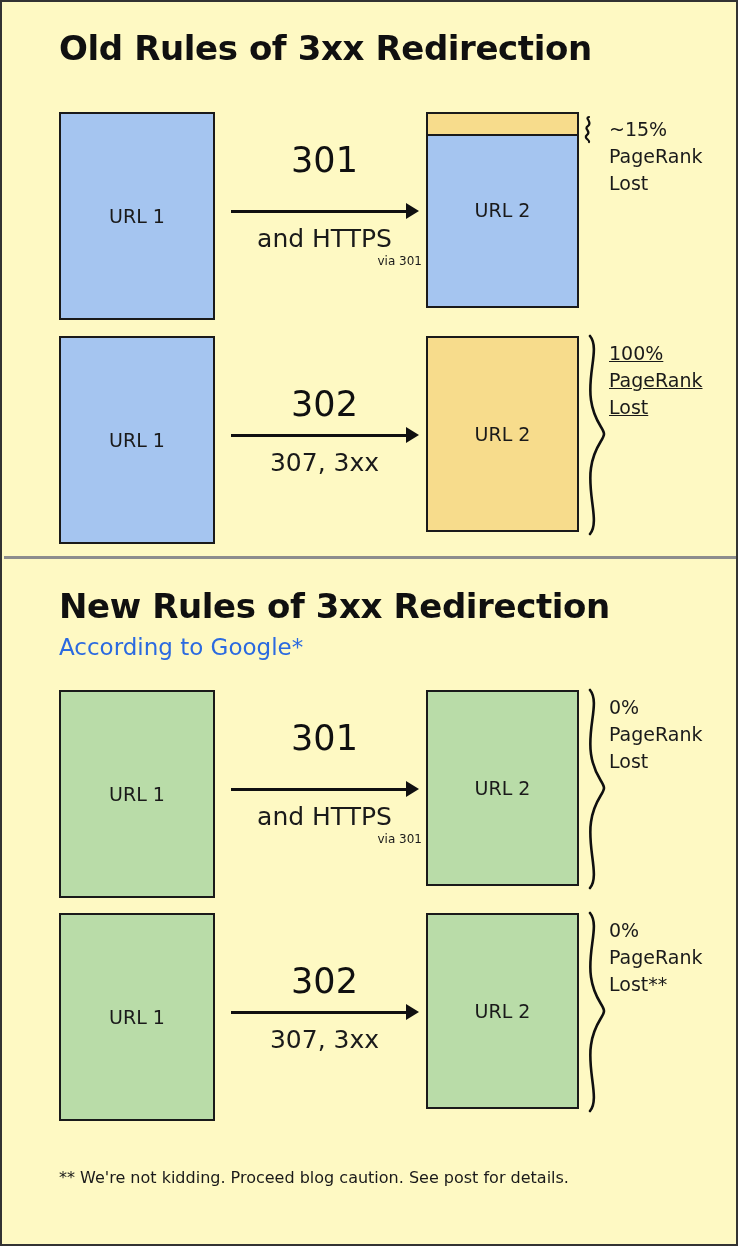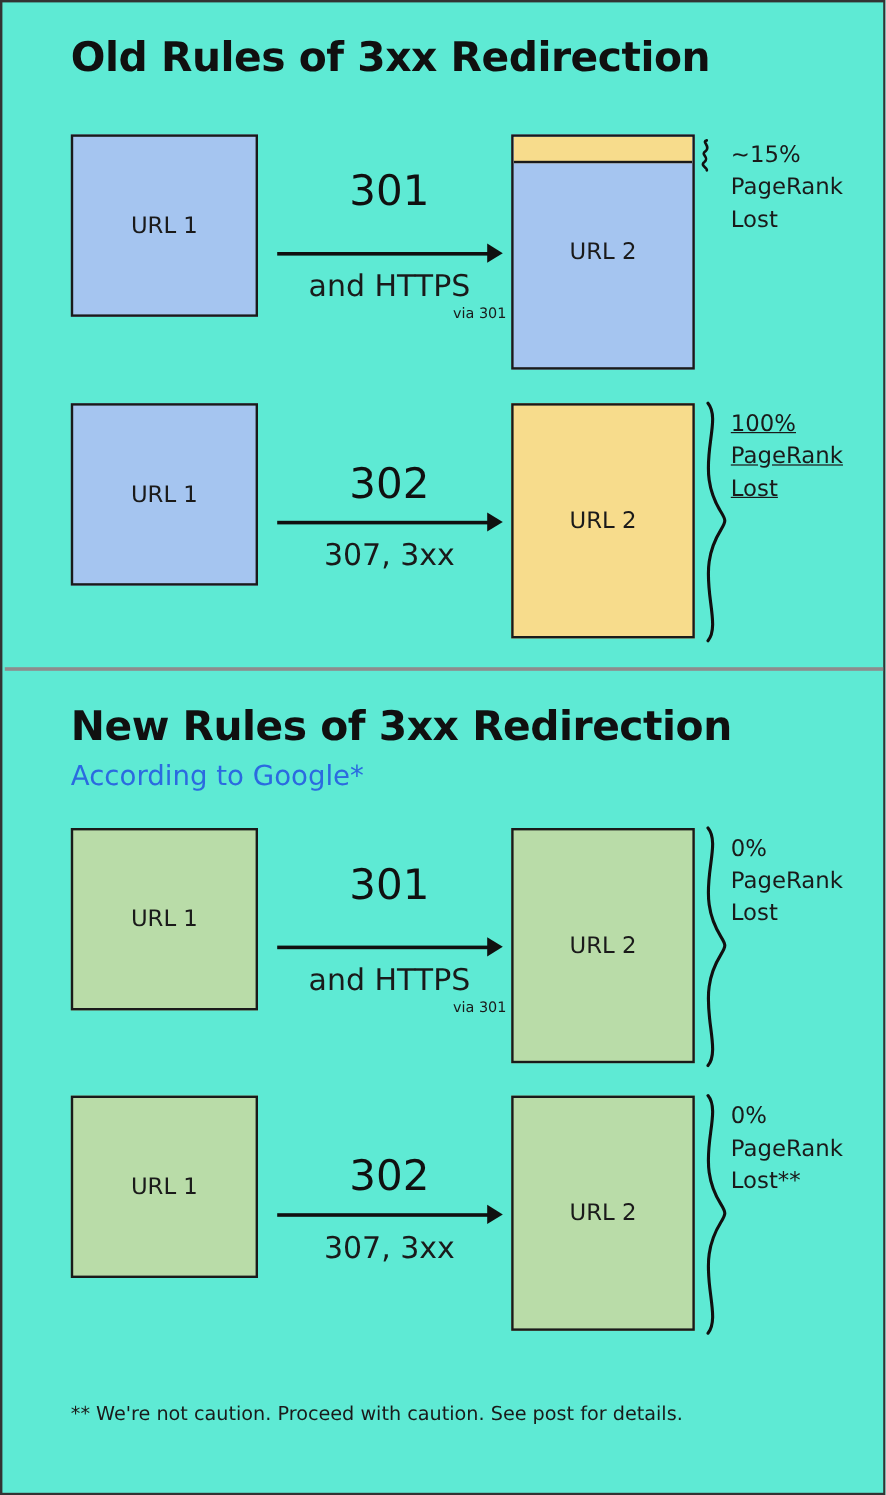--- a/index.html
+++ b/index.html
@@ -7,21 +7,21 @@
     padding: 0;
     background: #ffffff;
   }
   body {
     font-family: "DejaVu Sans", sans-serif;
   }
   #infographic {
     position: relative;
     width: 738px;
     height: 1246px;
-    background: #5eead4;
+    background: #fef9c3;
     border: 2px solid #333333;
     box-sizing: border-box;
     overflow: hidden;
   }
 
   
   .section {
     position: absolute;
     left: 0;
     width: 738px;
@@ -82,21 +82,21 @@
     position: absolute;
     left: 0;
     right: 0;
     top: 50%;
     transform: translateY(-50%);
     text-align: center;
     font-family: "DejaVu Sans", sans-serif;
     font-size: 19px;
     color: #1a1a1a;
   }
-  .box-left  { left: 57px;  width: 156px; top: 0; height: 152px; }
+  .box-left  { left: 57px;  width: 156px; top: 0; height: 208px; }
   .box-right { left: 424px; width: 153px; top: 0; height: 196px; }
 
   .fill-blue   { background: #a5c5f0; }
   .fill-green  { background: #b9dca8; }
   .fill-yellow { background: #f7dc8c; }
 
   
   .lost-strip {
     position: absolute;
     left: 0;
@@ -329,16 +329,16 @@
 
       <div class="annotation" style="top:4px;">
         <div>0%</div>
         <div>PageRank</div>
         <div>Lost**</div>
       </div>
     </div>
   </div>
 
 
-  <div class="footnote" style="top:1166px;">** We're not caution. Proceed with caution. See post for details.</div>
+  <div class="footnote" style="top:1166px;">** We're not kidding. Proceed blog caution. See post for details.</div>
 
 
 </div>
 
 </body></html>

